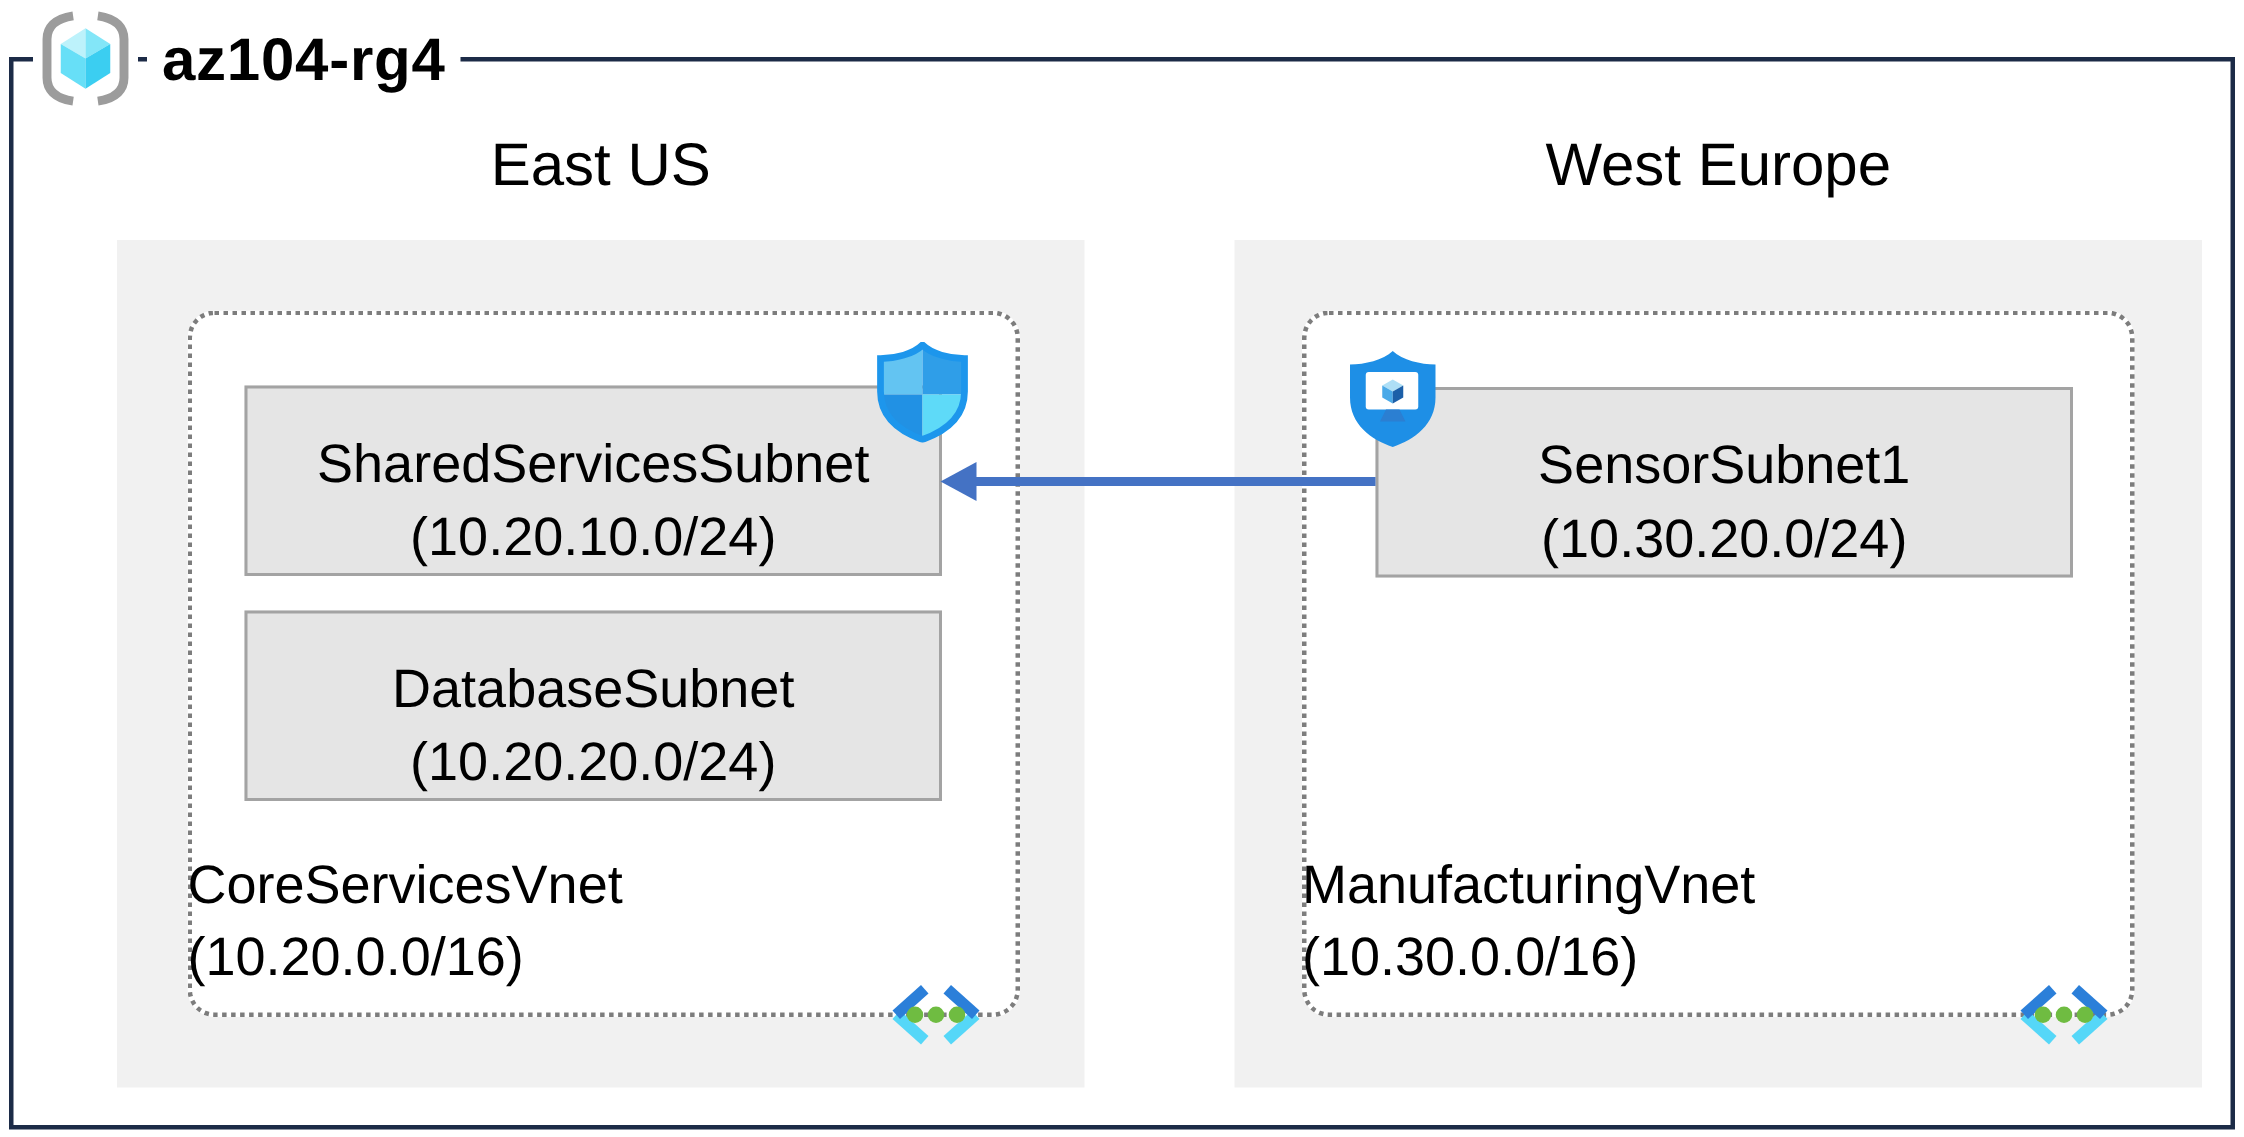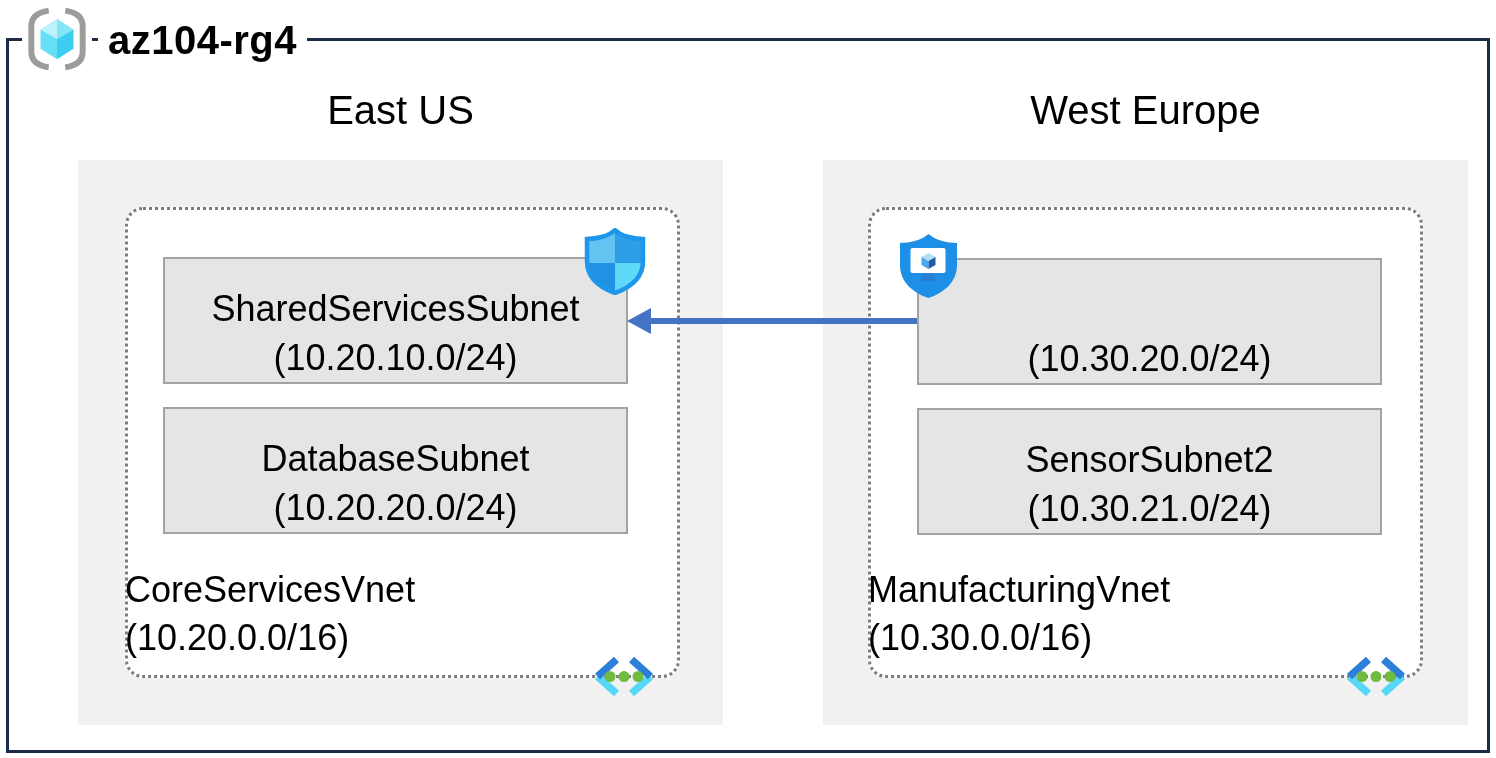--- a/index.html
+++ b/index.html
@@ -78,25 +78,22 @@
   <div class="subnet-box" style="left:163px;top:407px">
     <span>DatabaseSubnet</span>
     <span>(10.20.20.0/24)</span>
   </div>
   <div class="vnet-label" style="left:125px">
     <span style="display:block">CoreServicesVnet</span>
     <span style="display:block">(10.20.0.0/16)</span>
   </div>
 
   <div class="subnet-box" style="left:917px;top:258px">
+    <span>SensorSubnet1</span>
     <span>(10.30.20.0/24)</span>
-  </div>
-  <div class="subnet-box" style="left:917px;top:408px">
-    <span>SensorSubnet2</span>
-    <span>(10.30.21.0/24)</span>
   </div>
   <div class="vnet-label" style="left:868px">
     <span style="display:block">ManufacturingVnet</span>
     <span style="display:block">(10.30.0.0/16)</span>
   </div>
 
   <svg class="arrow-layer" viewBox="0 0 1496 758" xmlns="http://www.w3.org/2000/svg">
     <line x1="917" y1="321" x2="648" y2="321" stroke="#4472c4" stroke-width="6"></line>
     <polygon points="627,321 651,308 651,334" fill="#4472c4"></polygon>
   </svg>

